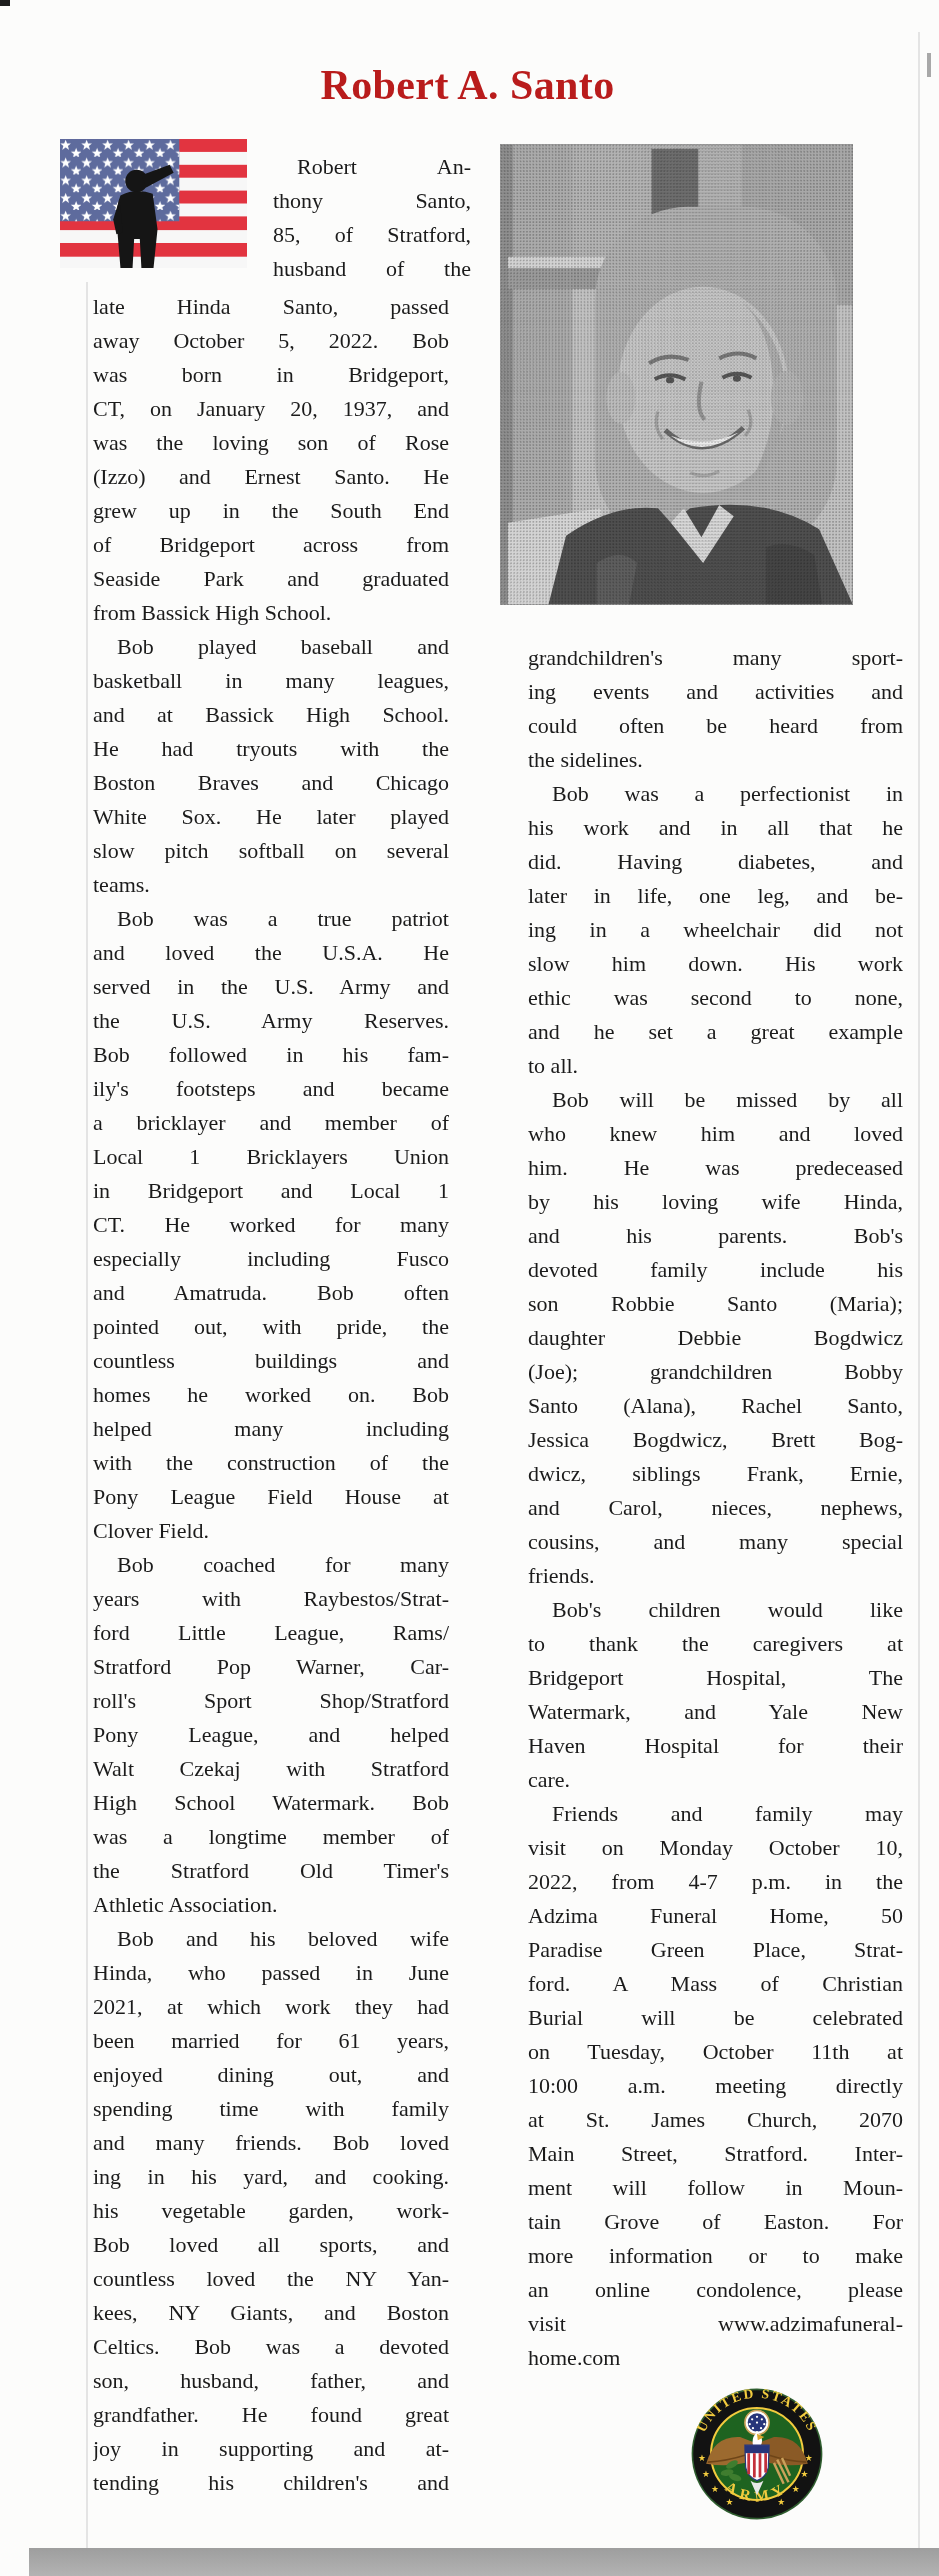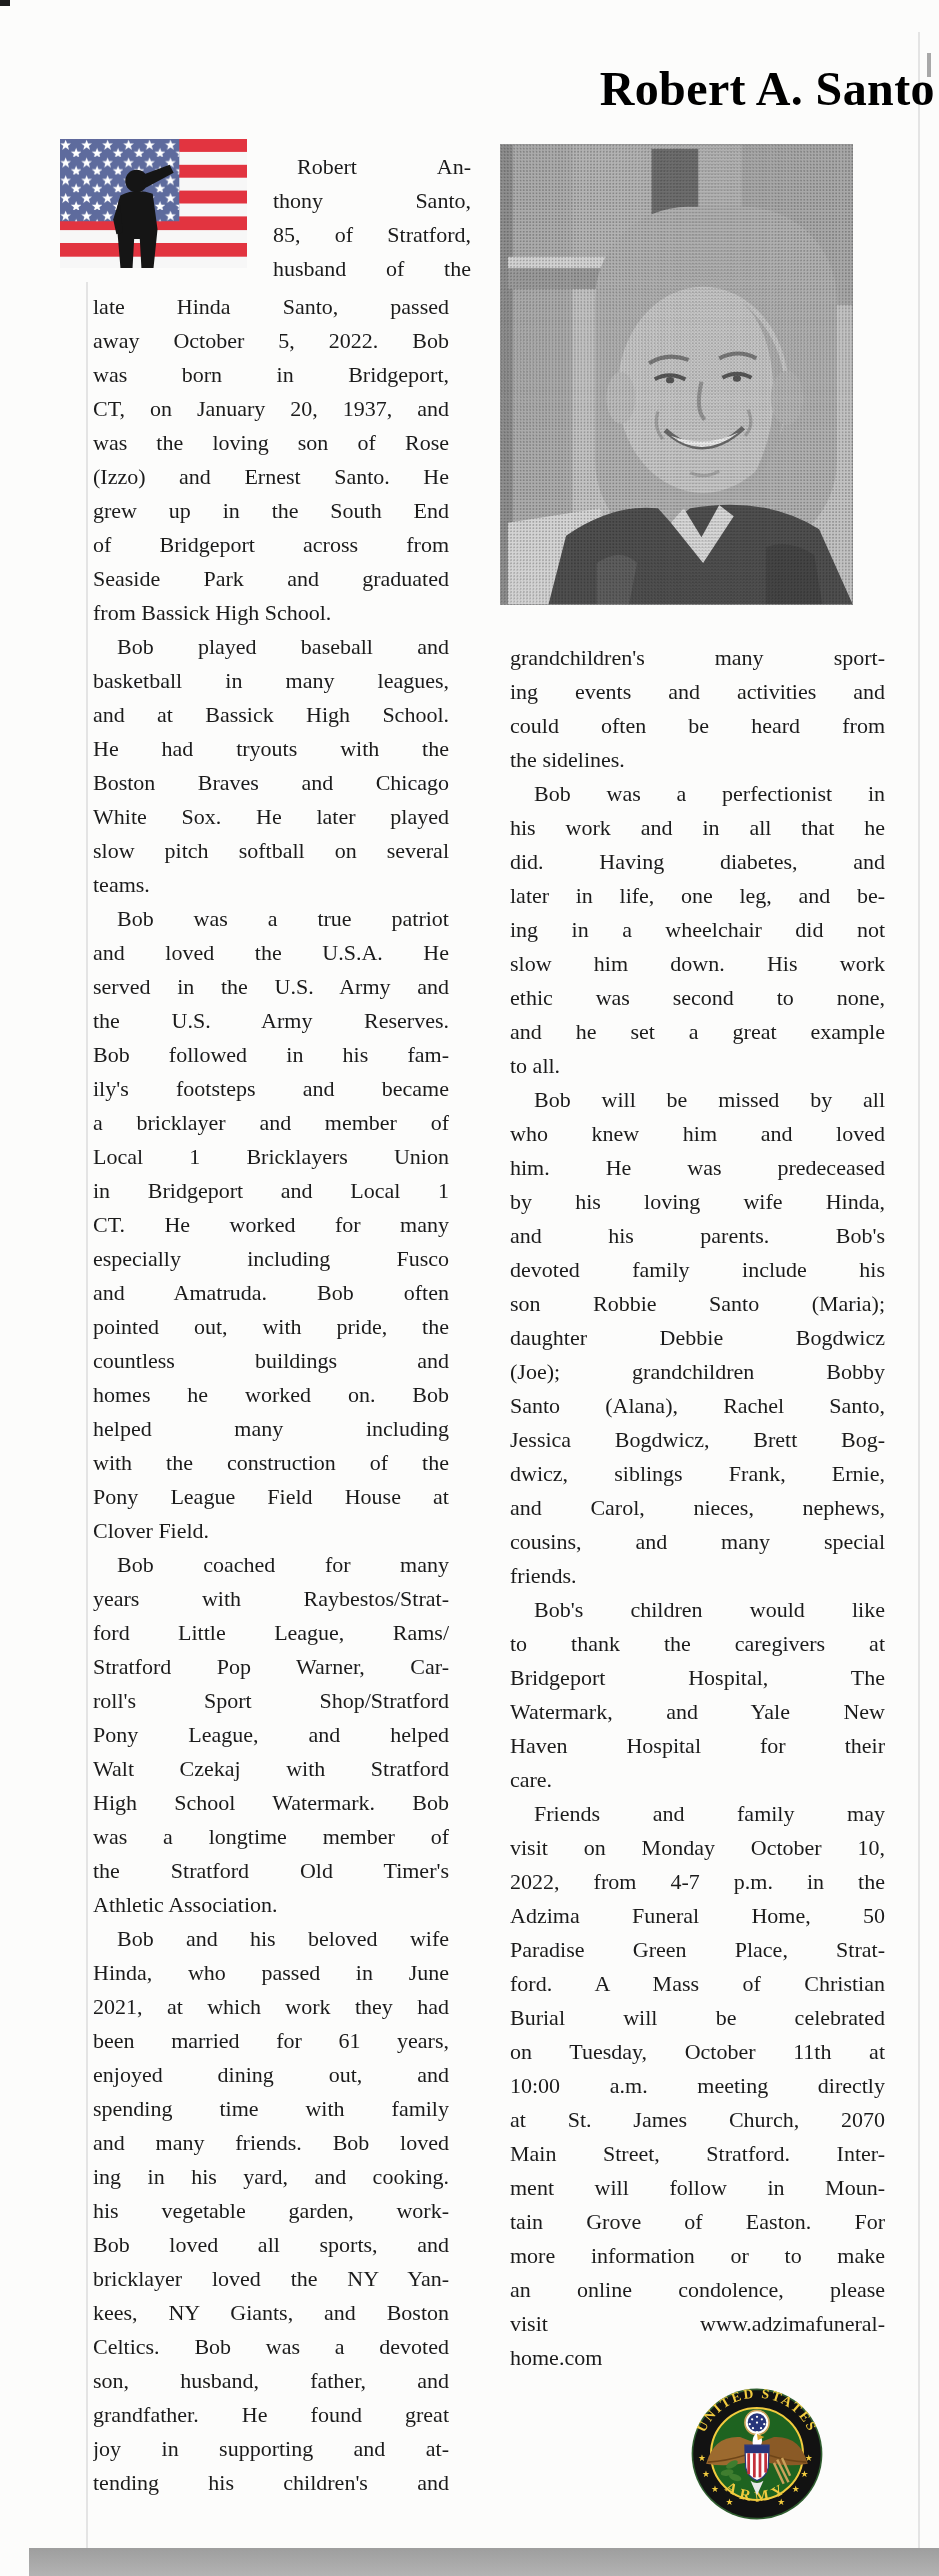--- a/index.html
+++ b/index.html
@@ -7,38 +7,38 @@
     position:relative;
     width:939px;height:2576px;
     background:#fcfcfb;
     font-family:"Liberation Serif", serif;
     color:#1b1b1b;
     overflow:hidden;
   }
   .abs{position:absolute;}
   #title{
     left:0; top:61px; width:935px;
-    text-align:right;
-    font-size:48px; font-weight:bold;
+    text-align:center;
+    font-size:42px; font-weight:bold;
     letter-spacing:0.4px;
-    color:#000000;
+    color:#b91c1c;
   }
   .textcol{ font-size:22px; }
   .tline{
     height:34px; line-height:34px;
     text-align:justify; text-align-last:justify;
     text-justify:inter-word;
     overflow:hidden;
     white-space:nowrap;
   }
   .tline.endline{ text-align-last:left; }
   .tline.indent{ text-indent:24px; }
   #intro-block{ left:273px; top:150px; width:198px; }
   #left-column{ left:93px; top:290px; width:356px; }
-  #right-column{ left:510px; top:641px; width:375px; }
+  #right-column{ left:528px; top:641px; width:375px; }
   #flag-image{ left:60px; top:139px; width:187px; height:129px; }
   #portrait-photo{
     left:500px; top:144px; width:353px; height:461px;
     background:#c2c2c2;
   }
   #portrait-photo .halftone{
     position:absolute; left:0; top:0; right:0; bottom:0;
     background-image:radial-gradient(#0000002e 0.8px, transparent 1px);
     background-size:3.2px 3.2px;
     pointer-events:none;
@@ -207,21 +207,21 @@
       <div class="tline indent">Bob and his beloved wife</div>
       <div class="tline">Hinda, who passed in June</div>
       <div class="tline">2021, at which work they had</div>
       <div class="tline">been married for 61 years,</div>
       <div class="tline">enjoyed dining out, and</div>
       <div class="tline">spending time with family</div>
       <div class="tline">and many friends. Bob loved</div>
       <div class="tline">ing in his yard, and cooking.</div>
       <div class="tline">his vegetable garden, work-</div>
       <div class="tline">Bob loved all sports, and</div>
-      <div class="tline">bricklayer loved the NY Yan-</div>
+      <div class="tline">countless loved the NY Yan-</div>
       <div class="tline">kees, NY Giants, and Boston</div>
       <div class="tline">Celtics. Bob was a devoted</div>
       <div class="tline">son, husband, father, and</div>
       <div class="tline">grandfather. He found great</div>
       <div class="tline">joy in supporting and at-</div>
       <div class="tline">tending his children's and</div>
     </div>
 
   <div class="abs textcol" id="right-column">
       <div class="tline">grandchildren's many sport-</div>

